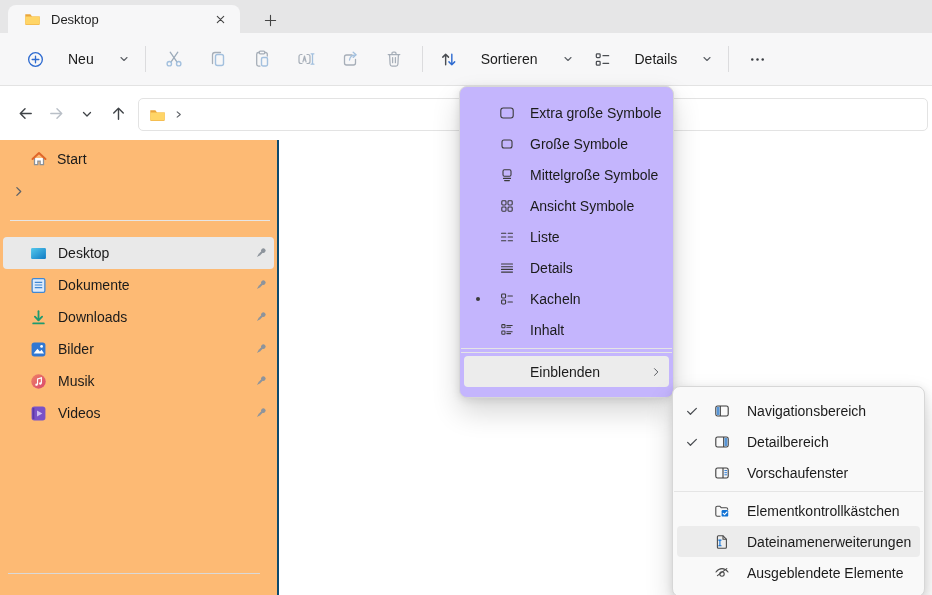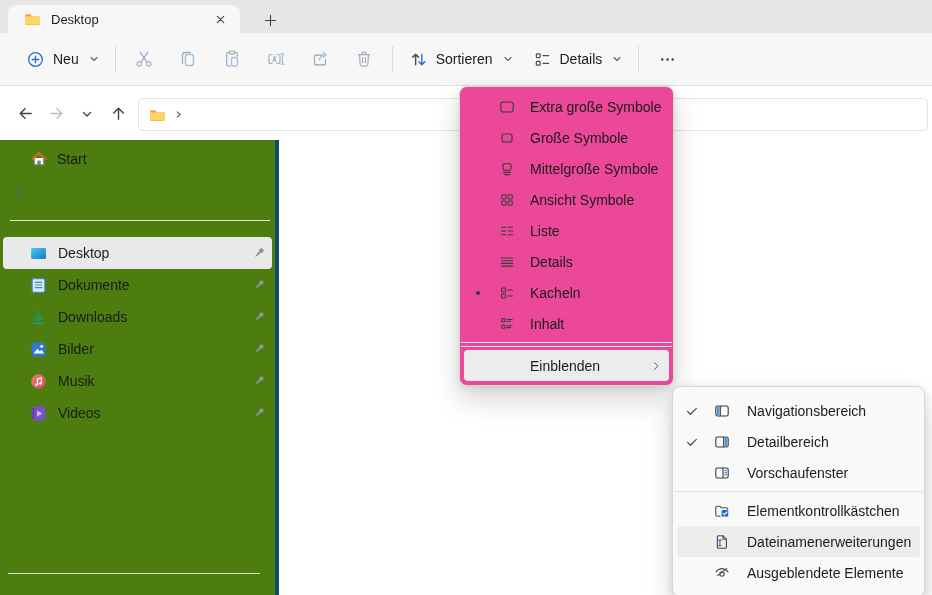--- a/index.html
+++ b/index.html
@@ -11,52 +11,52 @@
   .tabbar { position:absolute; left:0; top:0; width:932px; height:33px; background:#e6e6e7; }
   .tab { position:absolute; left:8px; top:5px; width:232px; height:28px; background:#f7f7f8;
          border-radius:8px 8px 0 0; display:flex; align-items:center; padding:0 10px 0 16px; }
   .tab-title { font-size:13px; flex:1; margin-left:10px; color:#1f1f1f; }
   .tab-close { width:20px; height:20px; display:flex; align-items:center; justify-content:center; border-radius:4px; }
   .newtab { position:absolute; left:258px; top:8px; width:24px; height:24px; display:flex; align-items:center; justify-content:center; border-radius:4px; }
 
   
   .toolbar { position:absolute; left:0; top:33px; width:932px; height:53px; background:#f7f7f8;
              border-bottom:1px solid #e3e3e3; display:flex; align-items:center; padding:0 8px 0 16px; }
-  .tbtn { display:flex; align-items:center; gap:8px; height:36px; padding:0 10px; border-radius:5px;
+  .tbtn { display:flex; align-items:center; gap:23px; height:36px; padding:0 10px; border-radius:5px;
           background:transparent; border:none; font-size:14px; color:#1b1b1b; }
   .icon-btn { width:44px; justify-content:center; gap:0; }
   .tsep { width:1px; height:26px; background:#dcdcde; margin:0 6px; }
   .chev { display:inline-flex; margin-left:2px; }
 
   
   .navrow { position:absolute; left:0; top:87px; width:932px; height:53px; background:#fff;
             display:flex; align-items:center; padding-left:10px; }
   .nbtn { width:30px; height:30px; display:flex; align-items:center; justify-content:center;
           background:transparent; border:none; border-radius:4px; margin-right:1px; }
   .addressbar { position:absolute; left:138px; top:11px; width:790px; height:33px; border:1px solid #e3e3e3;
                 border-radius:5px; display:flex; align-items:center; padding:0 10px; background:#fff; }
   .addressbar .bc-chev { margin-left:8px; display:inline-flex; }
 
   
-  .sidebar { position:absolute; left:0; top:140px; width:279px; height:455px; border-right:4px solid #0c4a6e; background:#4d7c0f; }
+  .sidebar { position:absolute; left:0; top:140px; width:279px; height:455px; border-right:2px solid #0c4a6e; background:#fdba74; }
   .side-start { position:absolute; left:0; top:4px; width:100%; height:30px; display:flex; align-items:center; padding-left:30px; }
   .side-start .lbl { margin-left:9px; font-size:14px; }
   .expander { position:absolute; left:9px; top:42px; width:18px; height:18px; display:flex; align-items:center; justify-content:center; }
   .side-div1 { position:absolute; left:10px; top:80px; width:260px; border-top:1px solid #e6e6e6; }
   .side-div2 { position:absolute; left:8px; top:433px; width:252px; border-top:1px solid #d9d9d9; }
   .side-list { position:absolute; left:0; top:97px; width:100%; }
   .srow-side { position:relative; height:32px; margin:0 3px; border-radius:4px; display:flex; align-items:center; padding-left:27px; }
   .srow-side.selected { background:#e9e9e9; }
   .srow-side .sicon { width:17px; height:17px; display:flex; }
   .srow-side .lbl { margin-left:11px; font-size:14px; }
   .pin { position:absolute; right:6px; top:9px; width:14px; height:14px; }
 
   
-  .menu { position:absolute; left:459px; top:86px; width:215px; background:#ec4899;
-          border:1px solid #d7d7d7; border-radius:8px; padding:4px 0;
+  .menu { position:absolute; left:459px; top:86px; width:215px; background:#c4b5fd;
+          border:1px solid #d7d7d7; border-radius:8px; padding:10px 0;
           box-shadow:0 14px 28px rgba(0,0,0,.16), 0 2px 8px rgba(0,0,0,.10); z-index:20; }
   .submenu { position:absolute; left:672px; top:386px; width:253px; background:#f9f9f9;
              border:1px solid #d7d7d7; border-radius:8px; padding:8px 0;
              box-shadow:0 14px 28px rgba(0,0,0,.16), 0 2px 8px rgba(0,0,0,.10); z-index:21; }
   .mrow { height:31px; margin:0 4px; border-radius:4px; display:flex; align-items:center; font-size:14px; }
   .mrow.highlight { background:#ececec; }
   .bullet-col { width:28px; display:flex; justify-content:center; }
   .bullet { width:4px; height:4px; border-radius:50%; background:#3a3a3a; }
   .micon-col { width:30px; display:flex; justify-content:center; }
   .mlabel { flex:1; margin-left:8px; white-space:nowrap; }

